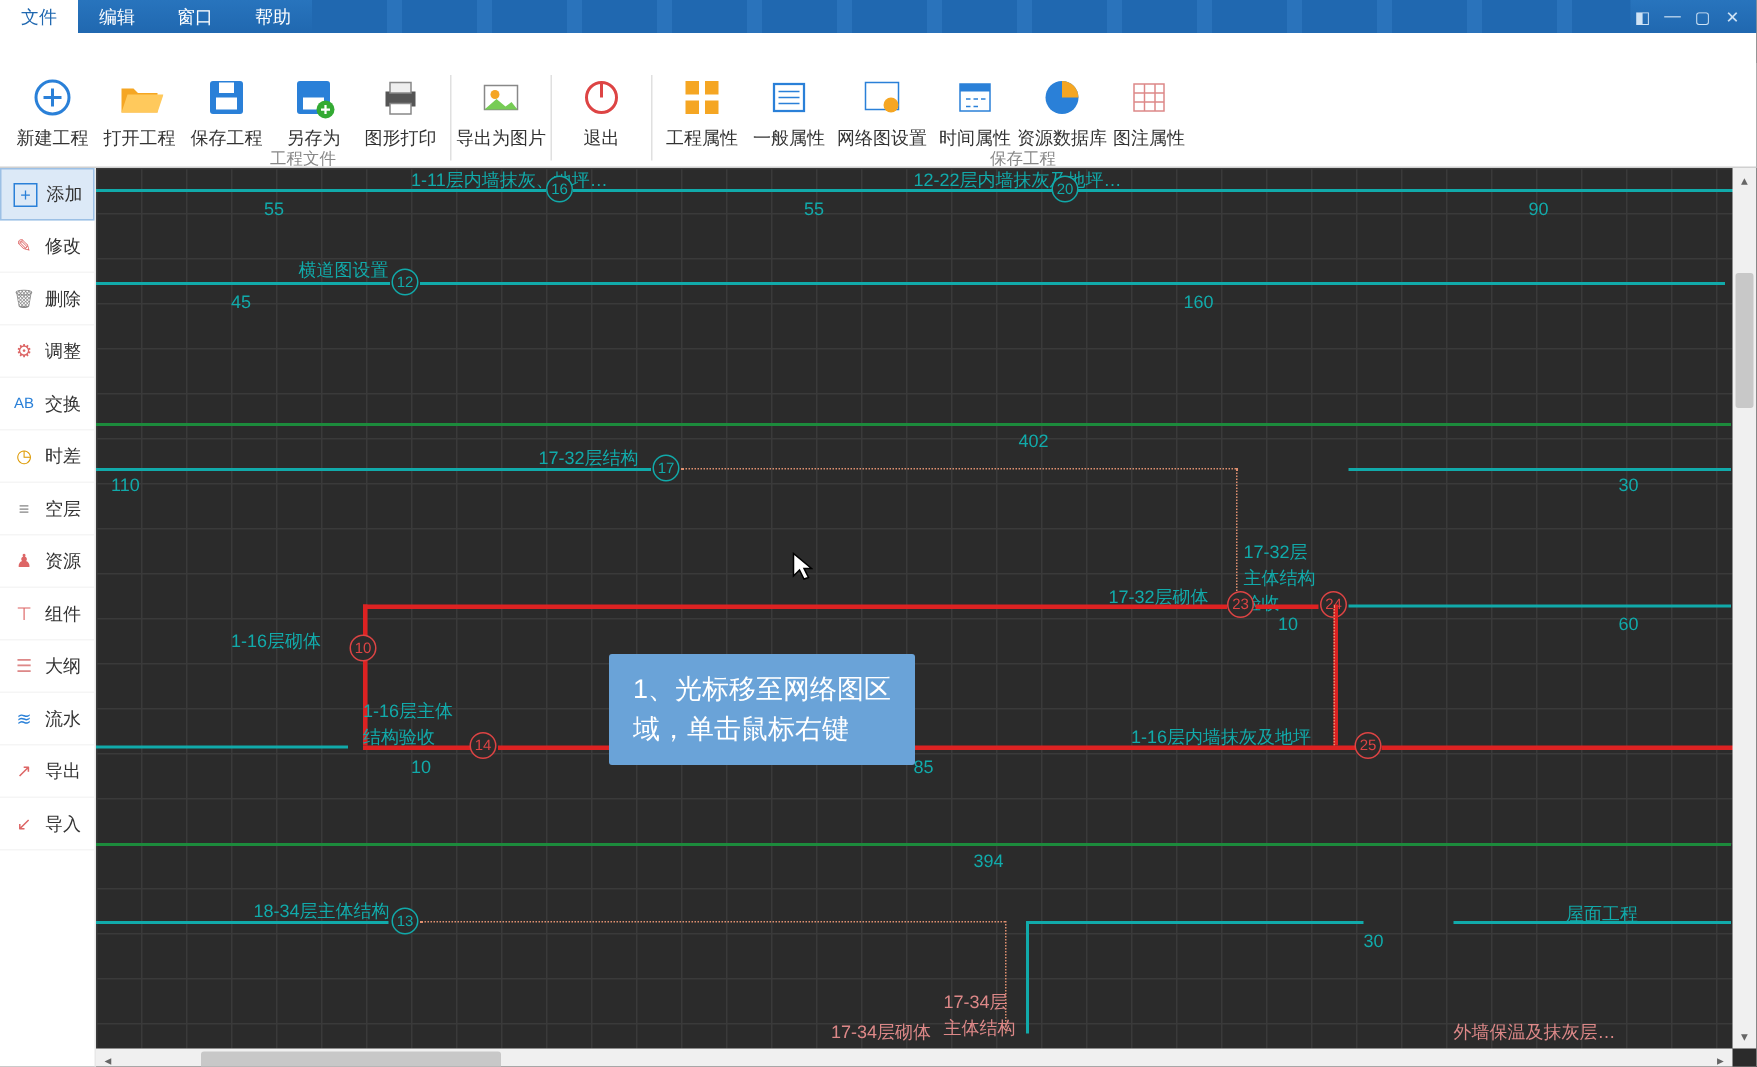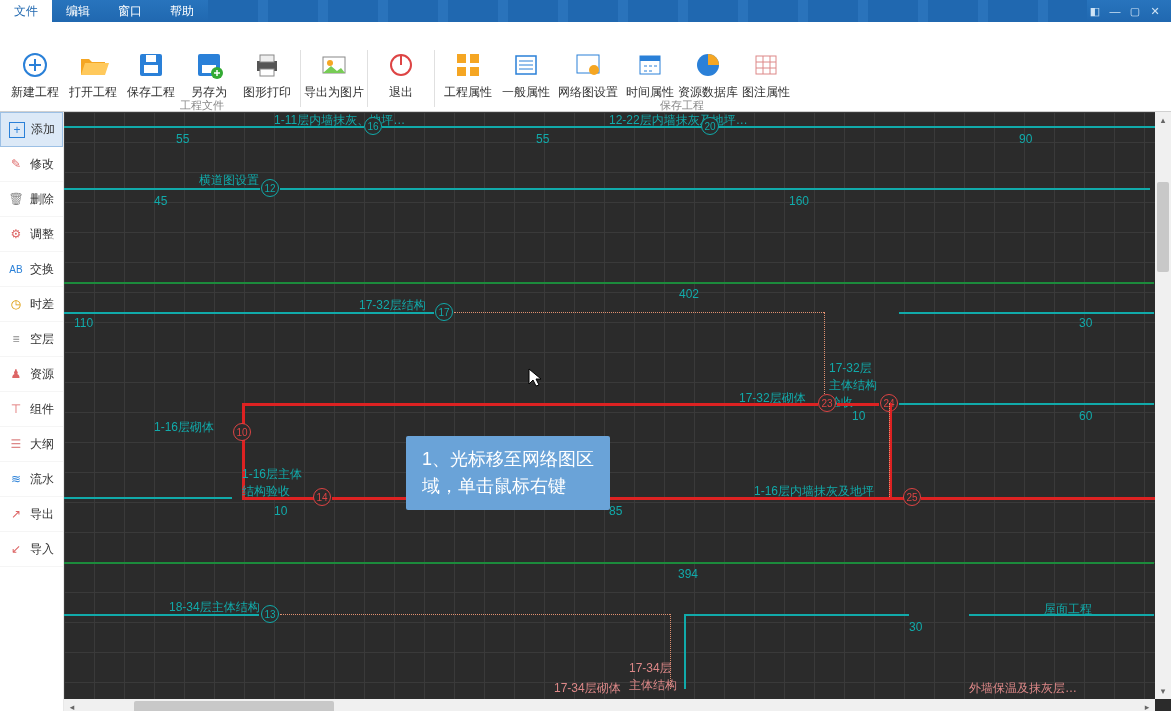--- a/index.html
+++ b/index.html
@@ -378,21 +378,21 @@
       <div class="node" style="top:385px;left:258px;">14</div>
       <div class="node" style="top:385px;left:848px;">25</div>
       <div class="net-text" style="top:307px;left:90px;">1-16层砌体</div>
       <div class="net-text" style="top:354px;left:178px;white-space:pre;">1-16层主体
 结构验收</div>
       <div class="net-text" style="top:371px;left:690px;">1-16层内墙抹灰及地坪</div>
       <div class="net-text" style="top:392px;left:210px;">10</div>
       <div class="net-text" style="top:392px;left:545px;">85</div>
 
       <div class="net-line" style="top:450px;left:0;width:1090px;background:#1c8b3c;"></div>
-      <div class="net-text" style="top:455px;left:614px;">394</div>
+      <div class="net-text" style="top:455px;left:585px;">394</div>
 
       <div class="net-text" style="top:487px;left:105px;">18-34层主体结构</div>
       <div class="net-line" style="top:502px;left:0;width:195px;background:#1aa;"></div>
       <div class="node teal" style="top:502px;left:206px;">13</div>
       <div class="net-line dotted" style="top:502px;left:216px;width:390px;"></div>
       <div class="net-v dotted-v" style="top:502px;left:606px;height:75px;"></div>
       <div class="net-line" style="top:502px;left:620px;width:225px;background:#1aa;"></div>
       <div class="net-v" style="top:502px;left:620px;height:75px;background:#1aa;"></div>
       <div class="net-line" style="top:502px;left:905px;width:185px;background:#1aa;"></div>
       <div class="net-text" style="top:489px;left:980px;">屋面工程</div>

